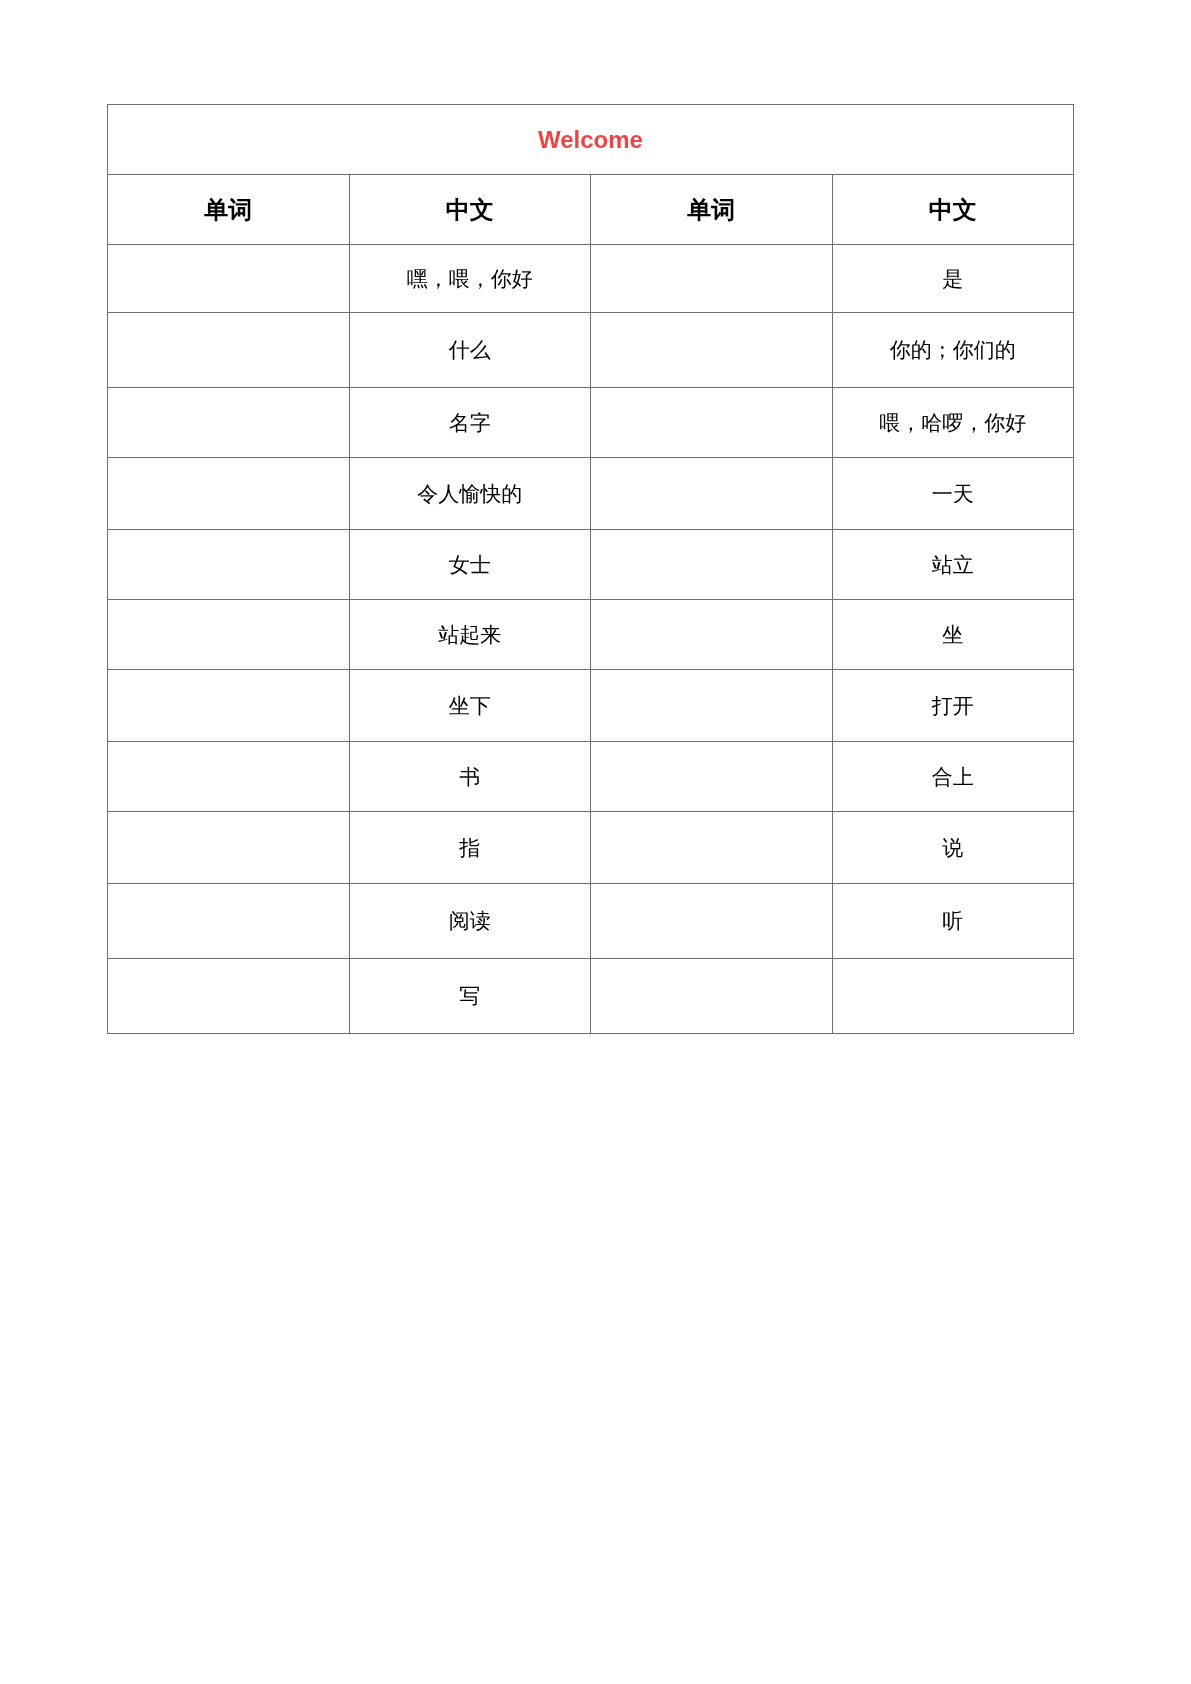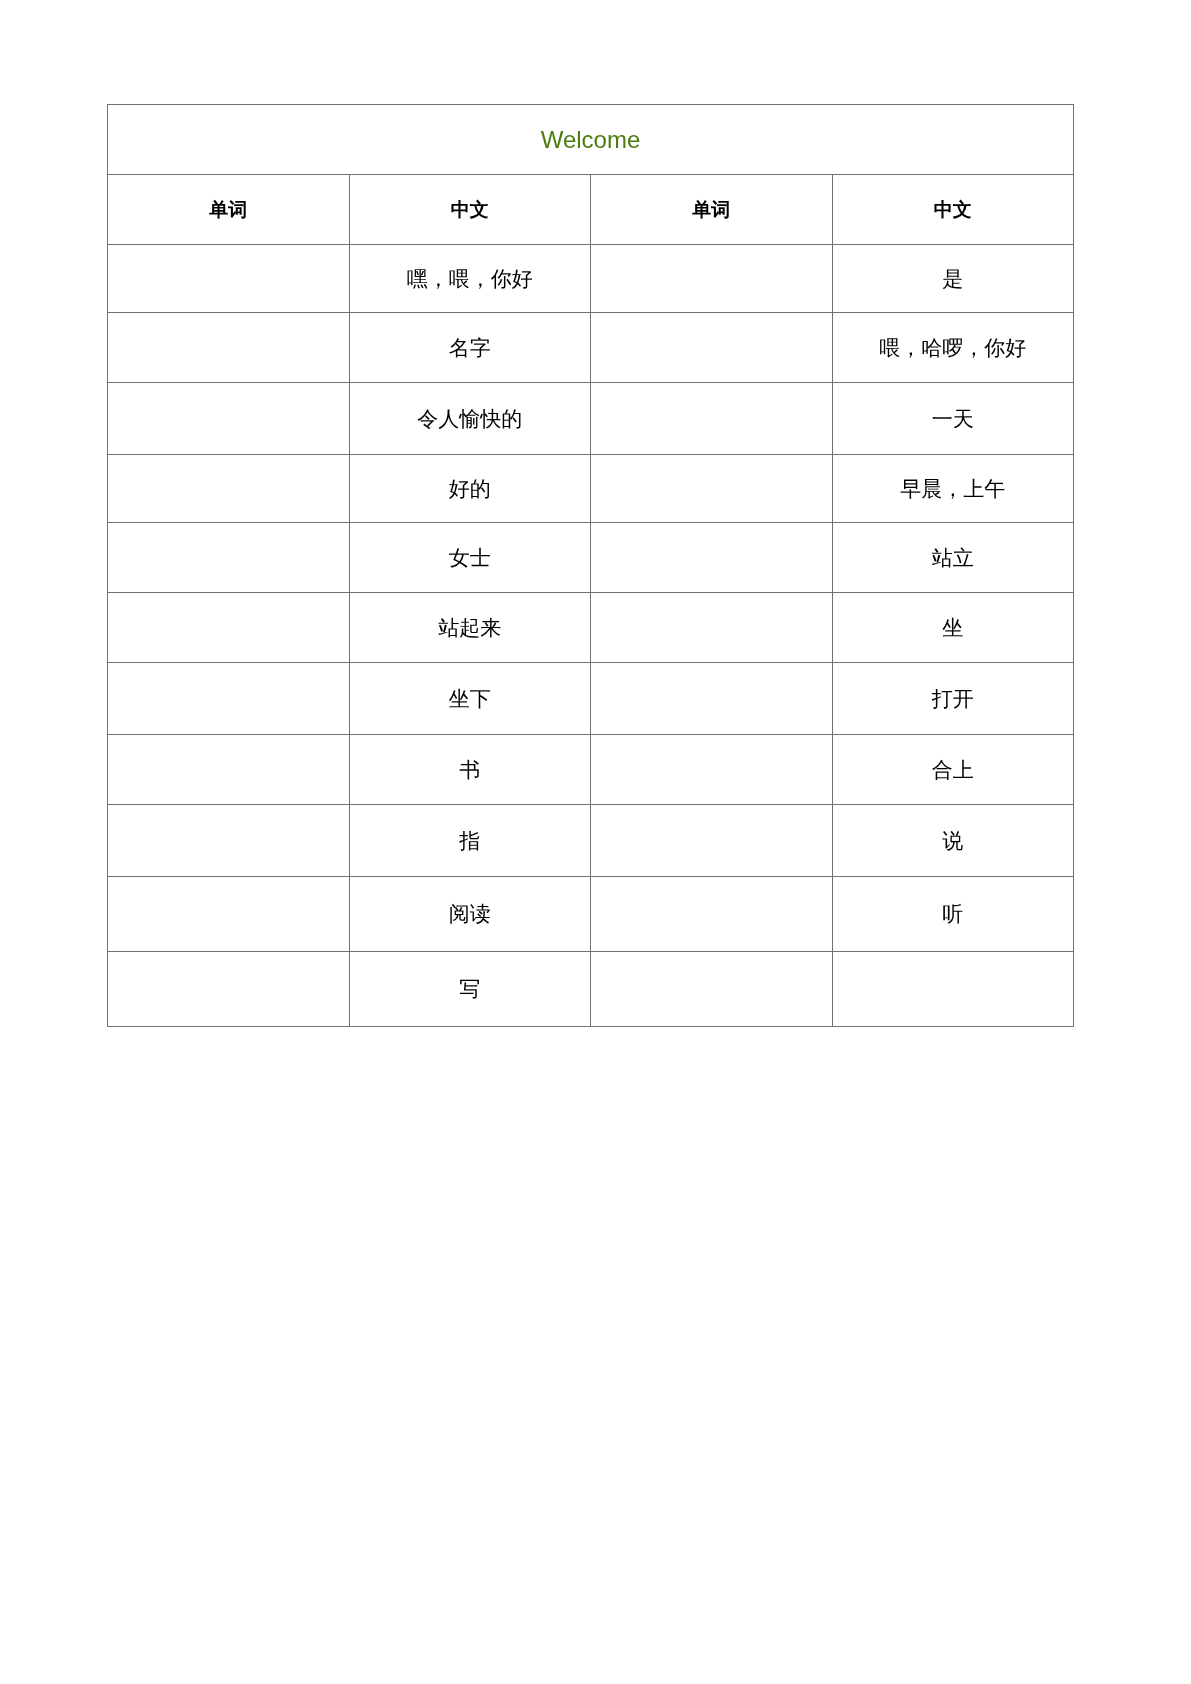--- a/index.html
+++ b/index.html
@@ -33,29 +33,29 @@
     table.vocab td, table.vocab th {
       border: 1.5px solid #6f6f6f;
       text-align: center;
       vertical-align: middle;
       padding: 0;
     }
     table.vocab col { width: 241.5px; }
     .title-cell {
       height: 69px;
       font-family: "Liberation Sans", "DejaVu Sans", sans-serif;
-      font-weight: normal;
+      font-weight: bold;
       font-size: 24px;
-      color: #4d7c0f;
+      color: #ef4444;
     }
     .head-cell {
       height: 69px;
       font-family: "DejaVu Sans", "Liberation Sans", sans-serif;
       font-weight: bold;
-      font-size: 19px;
+      font-size: 24px;
       color: #000;
     }
     .body-cell {
       font-size: 21px;
       color: #000000;
     }
     .row-h1 { height: 68px; }
     .row-h2 { height: 72px; }
     .row-h3 { height: 70px; }
     .row-h4 { height: 71px; }
@@ -82,37 +82,37 @@
         <td class="head-cell">单词</td>
         <td class="head-cell">中文</td>
       </tr>
 
       <tr class="row-h1">
         <td class="body-cell"></td>
         <td class="body-cell">嘿，喂，你好</td>
         <td class="body-cell"></td>
         <td class="body-cell">是</td>
       </tr>
+      <tr class="row-h5">
+        <td class="body-cell"></td>
+        <td class="body-cell">什么</td>
+        <td class="body-cell"></td>
+        <td class="body-cell">你的；你们的</td>
+      </tr>
       <tr class="row-h3">
         <td class="body-cell"></td>
         <td class="body-cell">名字</td>
         <td class="body-cell"></td>
         <td class="body-cell">喂，哈啰，你好</td>
       </tr>
       <tr class="row-h2">
         <td class="body-cell"></td>
         <td class="body-cell">令人愉快的</td>
         <td class="body-cell"></td>
         <td class="body-cell">一天</td>
-      </tr>
-      <tr class="row-h1">
-        <td class="body-cell"></td>
-        <td class="body-cell">好的</td>
-        <td class="body-cell"></td>
-        <td class="body-cell">早晨，上午</td>
       </tr>
       <tr class="row-h3">
         <td class="body-cell"></td>
         <td class="body-cell">女士</td>
         <td class="body-cell"></td>
         <td class="body-cell">站立</td>
       </tr>
       <tr class="row-h3">
         <td class="body-cell"></td>
         <td class="body-cell">站起来</td>

